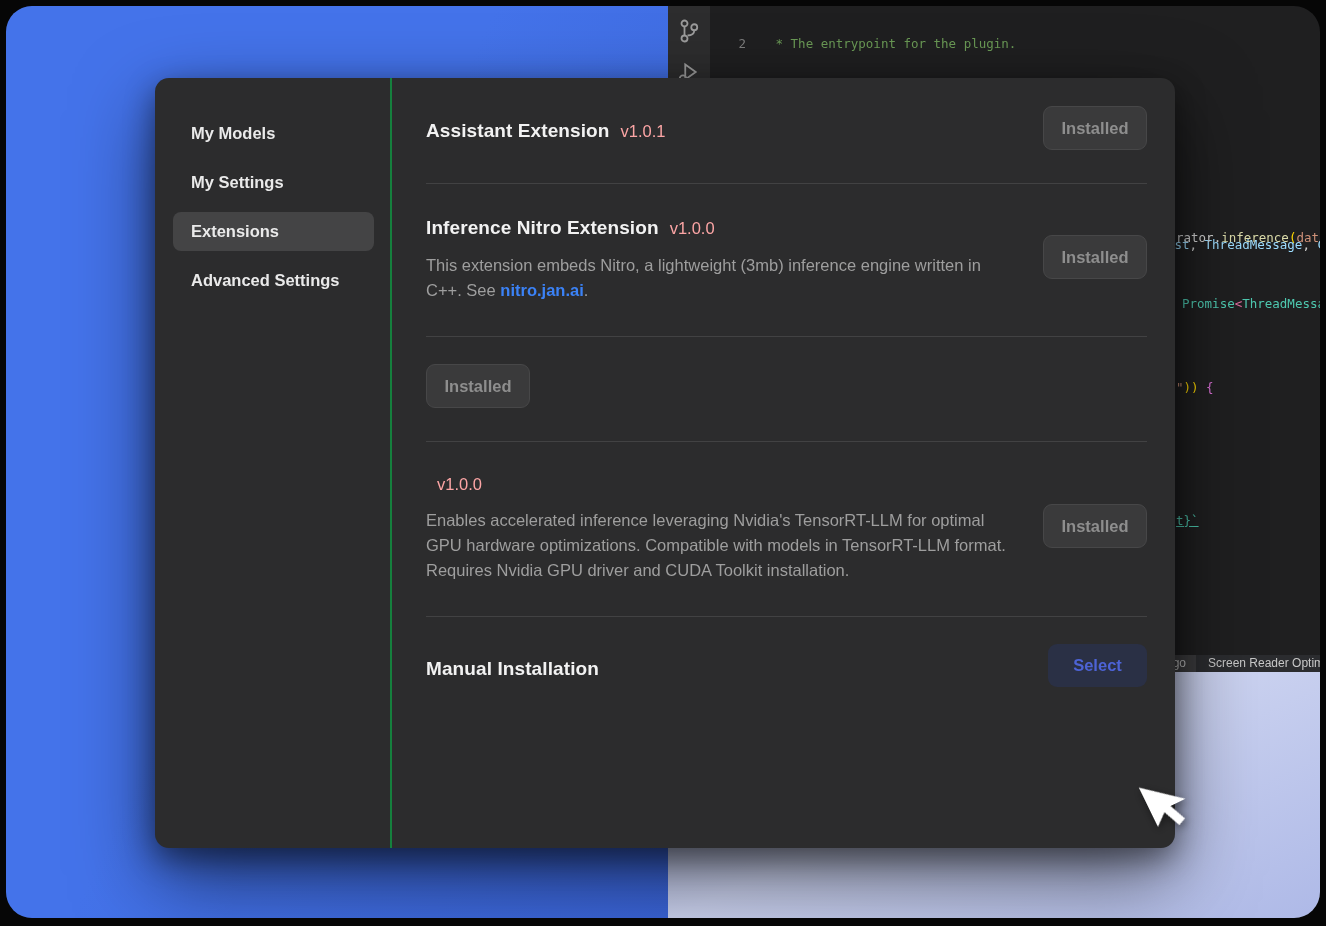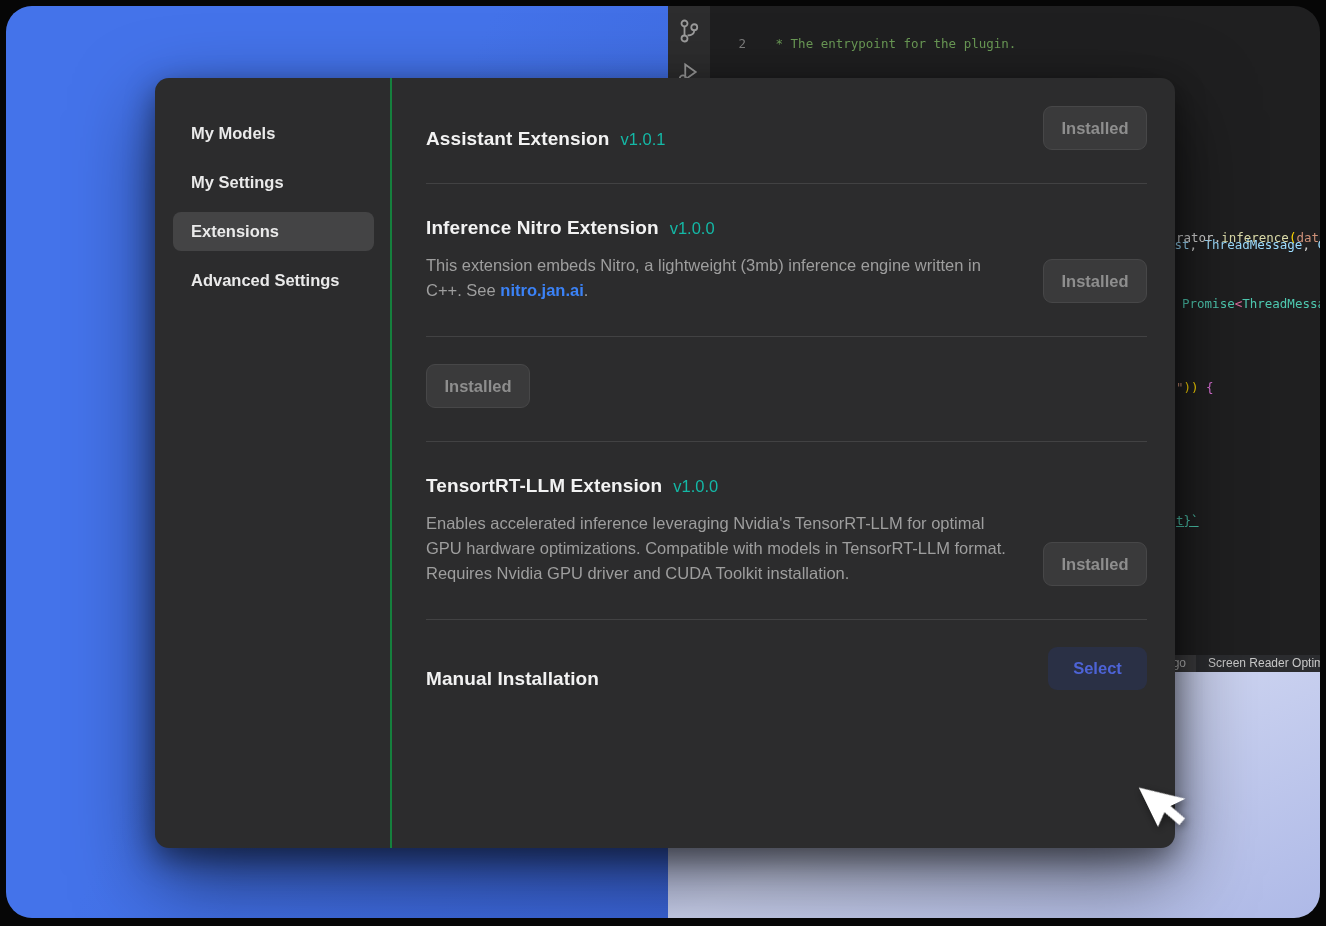--- a/index.html
+++ b/index.html
@@ -35,27 +35,27 @@
   
   .modal { position:absolute; left:149px; top:72px; width:1020px; height:770px;
            background:#2c2c2d; border-radius:14px; display:flex; overflow:hidden;
            box-shadow:0 30px 80px rgba(0,0,0,.55), 0 10px 30px rgba(0,0,0,.45); }
   .sidebar { width:237px; border-right:2px solid #15803d; padding:36px 16px 0 18px; flex-shrink:0; }
   .side-item { padding:10px 18px; margin-bottom:10px; border-radius:8px;
                font-size:16.5px; font-weight:700; color:#eaeaea; cursor:default; }
   .side-item.active { background:#444445; }
 
   .content { flex:1; padding:10px 28px 0 34px; }
-  .ext-row { display:flex; justify-content:space-between; align-items:flex-end;
+  .ext-row { display:flex; justify-content:space-between; align-items:center;
              padding:33px 0; border-bottom:1px solid #424243; }
   .ext-row.first { padding-top:24px; }
   .ext-row.last { border-bottom:none; padding-bottom:0; }
   .head-line { display:flex; align-items:baseline; }
   .ext-title { font-size:19px; font-weight:700; color:#f2f2f2; letter-spacing:.1px; }
-  .ext-version { font-size:16.5px; color:#14b8a6; margin-left:11px; }
+  .ext-version { font-size:16.5px; color:#fca5a5; margin-left:11px; }
   .ext-desc { margin-top:14px; max-width:580px; font-size:16.5px; line-height:25px; color:#9e9e9e; }
   .ext-link { color:#3b82f6; text-decoration:none; cursor:pointer;font-weight:bold; }
 
   .btn-installed { flex-shrink:0; width:104px; height:44px; margin-top:-6px;
                    background:#3a3a3b; border:1px solid #474748; border-radius:9px;
                    color:#8e8e8e; font-size:16.5px; font-weight:600;
                    display:flex; align-items:center; justify-content:center; }
   .btn-select { flex-shrink:0; width:99px; height:43px; margin-top:-6px;
                 background:#2a3045; border:none; border-radius:9px;
                 color:#4d63d6; font-size:16.5px; font-weight:700;
@@ -141,21 +141,20 @@
         <div class="btn-installed">Installed</div>
       </div>
 
       <div class="ext-row">
         <div class="btn-installed">Installed</div>
       </div>
 
       <div class="ext-row">
         <div class="ext-info">
           <div class="head-line">
-            <span class="ext-title">TensortRT-LLM Extension</span>
             <span class="ext-version">v1.0.0</span>
           </div>
           <div class="ext-desc">Enables accelerated inference leveraging Nvidia's TensorRT-LLM for optimal GPU hardware optimizations. Compatible with models in TensorRT-LLM format. Requires Nvidia GPU driver and CUDA Toolkit installation.</div>
         </div>
         <div class="btn-installed">Installed</div>
       </div>
 
       <div class="ext-row last">
         <div class="ext-info">
           <div class="head-line">

